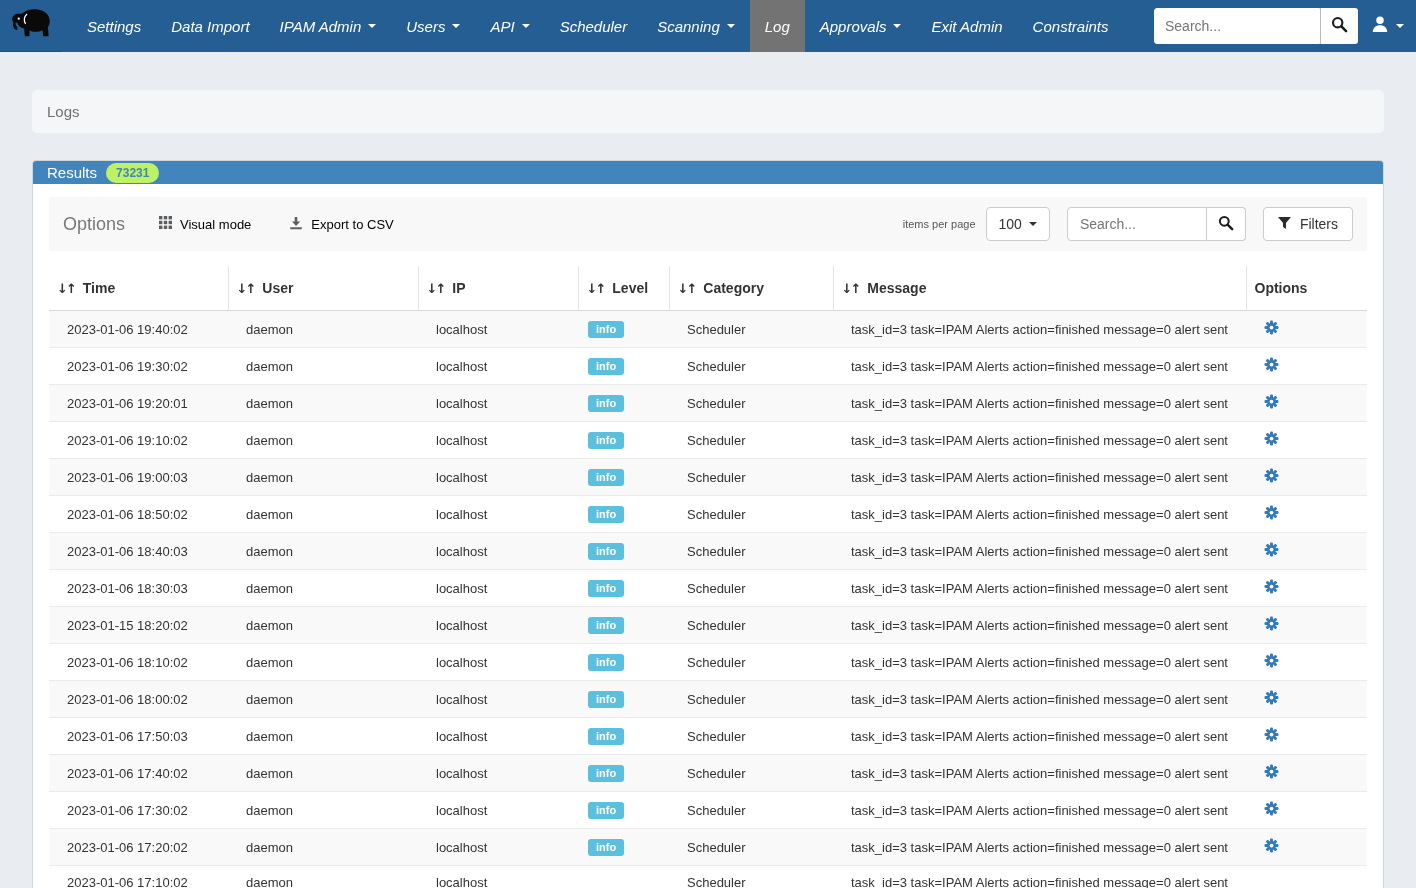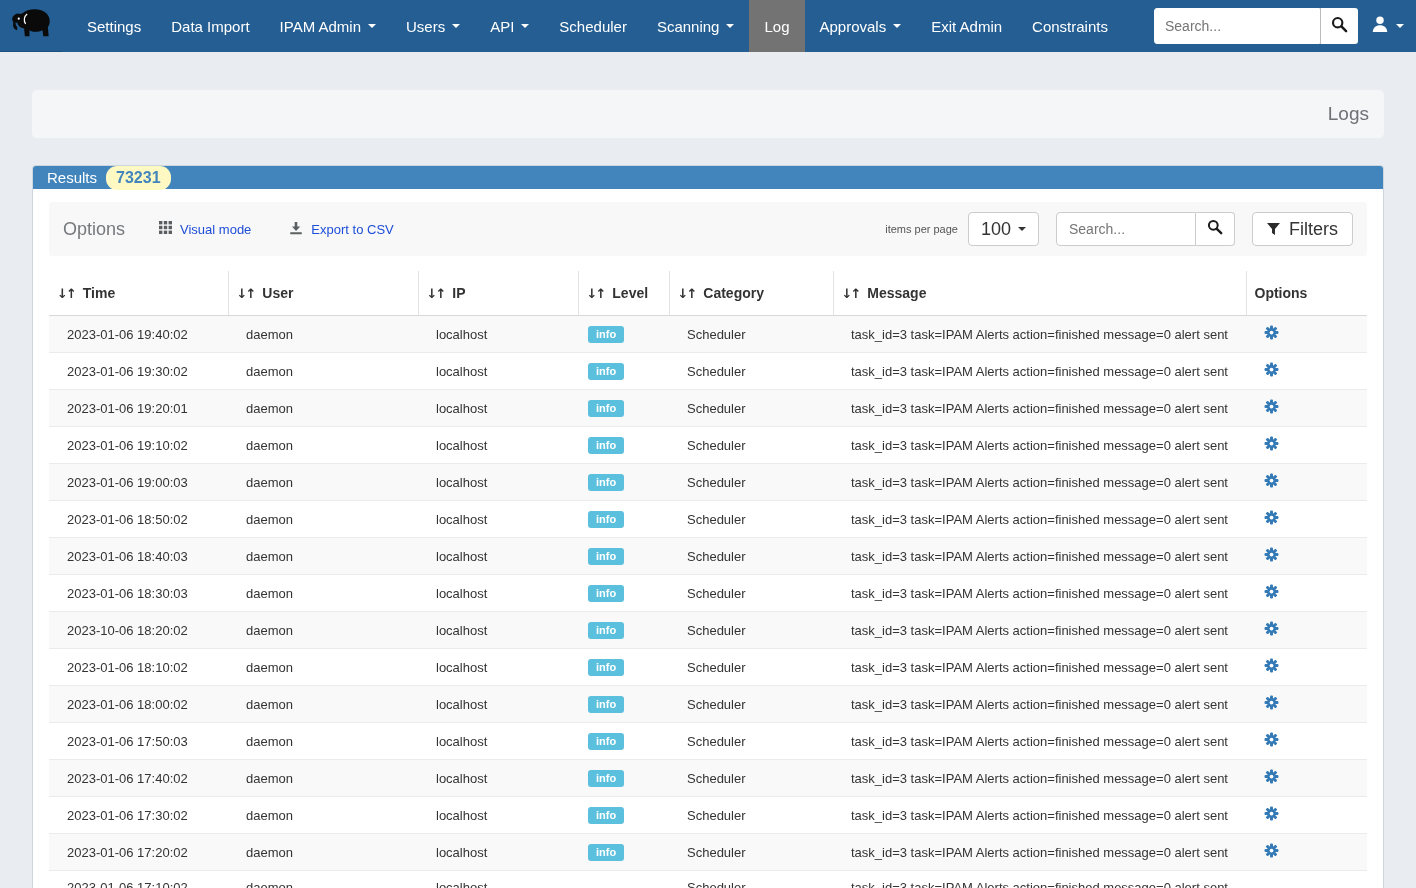--- a/index.html
+++ b/index.html
@@ -2,46 +2,46 @@
 <html><head>
 <meta charset="utf-8">
 <style>
   * { box-sizing: border-box; }
   html,body { margin:0; padding:0; background:#e9edf1; font-family:"Liberation Sans",sans-serif; }
 
   
   .navbar { height:52px; background:#245e92; display:flex; align-items:stretch; color:#fff; }
   .logo-box { width:62px; display:flex; align-items:center; justify-content:center; cursor:pointer; border-bottom:1px solid #1d4f7c; }
   .nav-items { display:flex; list-style:none; margin:0; padding:0 0 0 10px; }
-  .nav-item { padding:0 15px; display:flex; align-items:center; font-size:15px; cursor:pointer; white-space:nowrap; }
+  .nav-item { padding:0 15px; display:flex; align-items:center; font-size:15px; cursor:pointer; white-space:nowrap;font-style:italic; }
   .nav-item.active { background:#737373; }
   .caret-down { width:0; height:0; border-top:4px solid #fff; border-left:4px solid transparent; border-right:4px solid transparent; margin-left:7px; }
   .nav-right { margin-left:auto; display:flex; align-items:center; padding-right:12px; }
   .nav-search { display:flex; align-items:center; }
   .nav-search-input { width:166px; height:36px; border:1px solid #fff; border-radius:3px 0 0 3px; padding:0 10px; font-size:14px; color:#555; outline:none; }
   .nav-search-btn { width:38px; height:36px; background:#fff; border:none; border-left:1px solid #bbb; border-radius:0 3px 3px 0; display:flex; align-items:center; justify-content:center; cursor:pointer; }
   .user-menu { margin-left:13px; display:flex; align-items:center; cursor:pointer; }
 
   
   .content { margin:0 32px; }
   .jumbotron { margin-top:38px; background:#f5f6f8; border-radius:5px; padding:13px 15px; }
-  .jumbotron .page-title { font-size:19px; color:#6e7276; font-weight:normal; margin:0;text-align:right; }
+  .jumbotron .page-title { font-size:15px; color:#6e7276; font-weight:normal; margin:0; }
 
   .panel { margin-top:27px; background:#fff; border:1px solid #ccd6de; border-bottom:none; border-radius:4px 4px 0 0; }
   .panel-heading { background:#4285bd; color:#fff; height:23px; display:flex; align-items:center; padding:0 14px; font-size:15px; border-radius:3px 3px 0 0; }
-  .badge-count { background:#fef9c3; color:#4285bd; border-radius:11px; padding:3px 10px; font-size:16px; font-weight:bold; margin-left:9px; }
+  .badge-count { background:#bef264; color:#4285bd; border-radius:11px; padding:3px 10px; font-size:12px; font-weight:bold; margin-left:9px; }
   .panel-body { padding:13px 16px 0; }
 
   
   .options-bar { background:#f8f8f8; border-radius:3px; display:flex; align-items:center; padding:10px 14px; }
   .options-title { font-size:18px; color:#76797c; margin-right:34px; }
-  .option-link { display:flex; align-items:center; gap:8px; color:#1d4ed8; font-size:13px; margin-right:38px; cursor:pointer; }
+  .option-link { display:flex; align-items:center; gap:8px; color:#000000; font-size:13px; margin-right:38px; cursor:pointer; }
   .options-right { margin-left:auto; display:flex; align-items:center; }
   .ipp-label { font-size:11px; color:#555; margin-right:10px; }
-  .btn { background:#fff; border:1px solid #ccc; border-radius:4px; height:34px; font-size:18px; color:#333; cursor:pointer; display:flex; align-items:center; }
+  .btn { background:#fff; border:1px solid #ccc; border-radius:4px; height:34px; font-size:14px; color:#333; cursor:pointer; display:flex; align-items:center; }
   .dropdown-btn { padding:0 12px; gap:7px; }
   .dropdown-btn .caret-down { border-top-color:#333; margin-left:0; }
   .search-group { display:flex; margin-left:17px; }
   .toolbar-search-input { height:34px; border:1px solid #ccc; border-radius:4px 0 0 4px; padding:0 12px; width:140px; font-size:14px; color:#555; outline:none; }
   .toolbar-search-btn { width:39px; border-radius:0 4px 4px 0; border-left:none; justify-content:center; }
   .filters-btn { margin-left:17px; padding:0 14px; gap:9px; }
 
   
   .log-table { width:100%; border-collapse:collapse; table-layout:fixed; margin-top:15px; font-size:13px; color:#333; }
   .log-table th { text-align:left; font-size:14px; font-weight:bold; padding:14px 8px; border-left:1px solid #e3e3e3; border-bottom:1px solid #d8d8d8; cursor:pointer; white-space:nowrap; overflow:hidden; }
@@ -453,21 +453,21 @@
               <circle r="5.8"></circle>
             </g>
             <circle r="2.5" fill="#fff"></circle>
           </svg>
         </span>
       </button>
     </td>
   </tr>
 
   <tr>
-    <td class="cell-time">2023-10-06 18:20:02</td>
+    <td class="cell-time">2023-01-15 18:20:02</td>
     <td class="cell-user">daemon</td>
     <td class="cell-ip">localhost</td>
     <td class="col-level"><span class="label-info">info</span></td>
     <td class="cell-category">Scheduler</td>
     <td class="cell-message">task_id=3 task=IPAM Alerts action=finished message=0 alert sent</td>
     <td>
       <button class="gear-btn">
         <span>
           <svg width="15" height="15" viewBox="-10 -10 20 20">
             <g fill="#337ab7">

